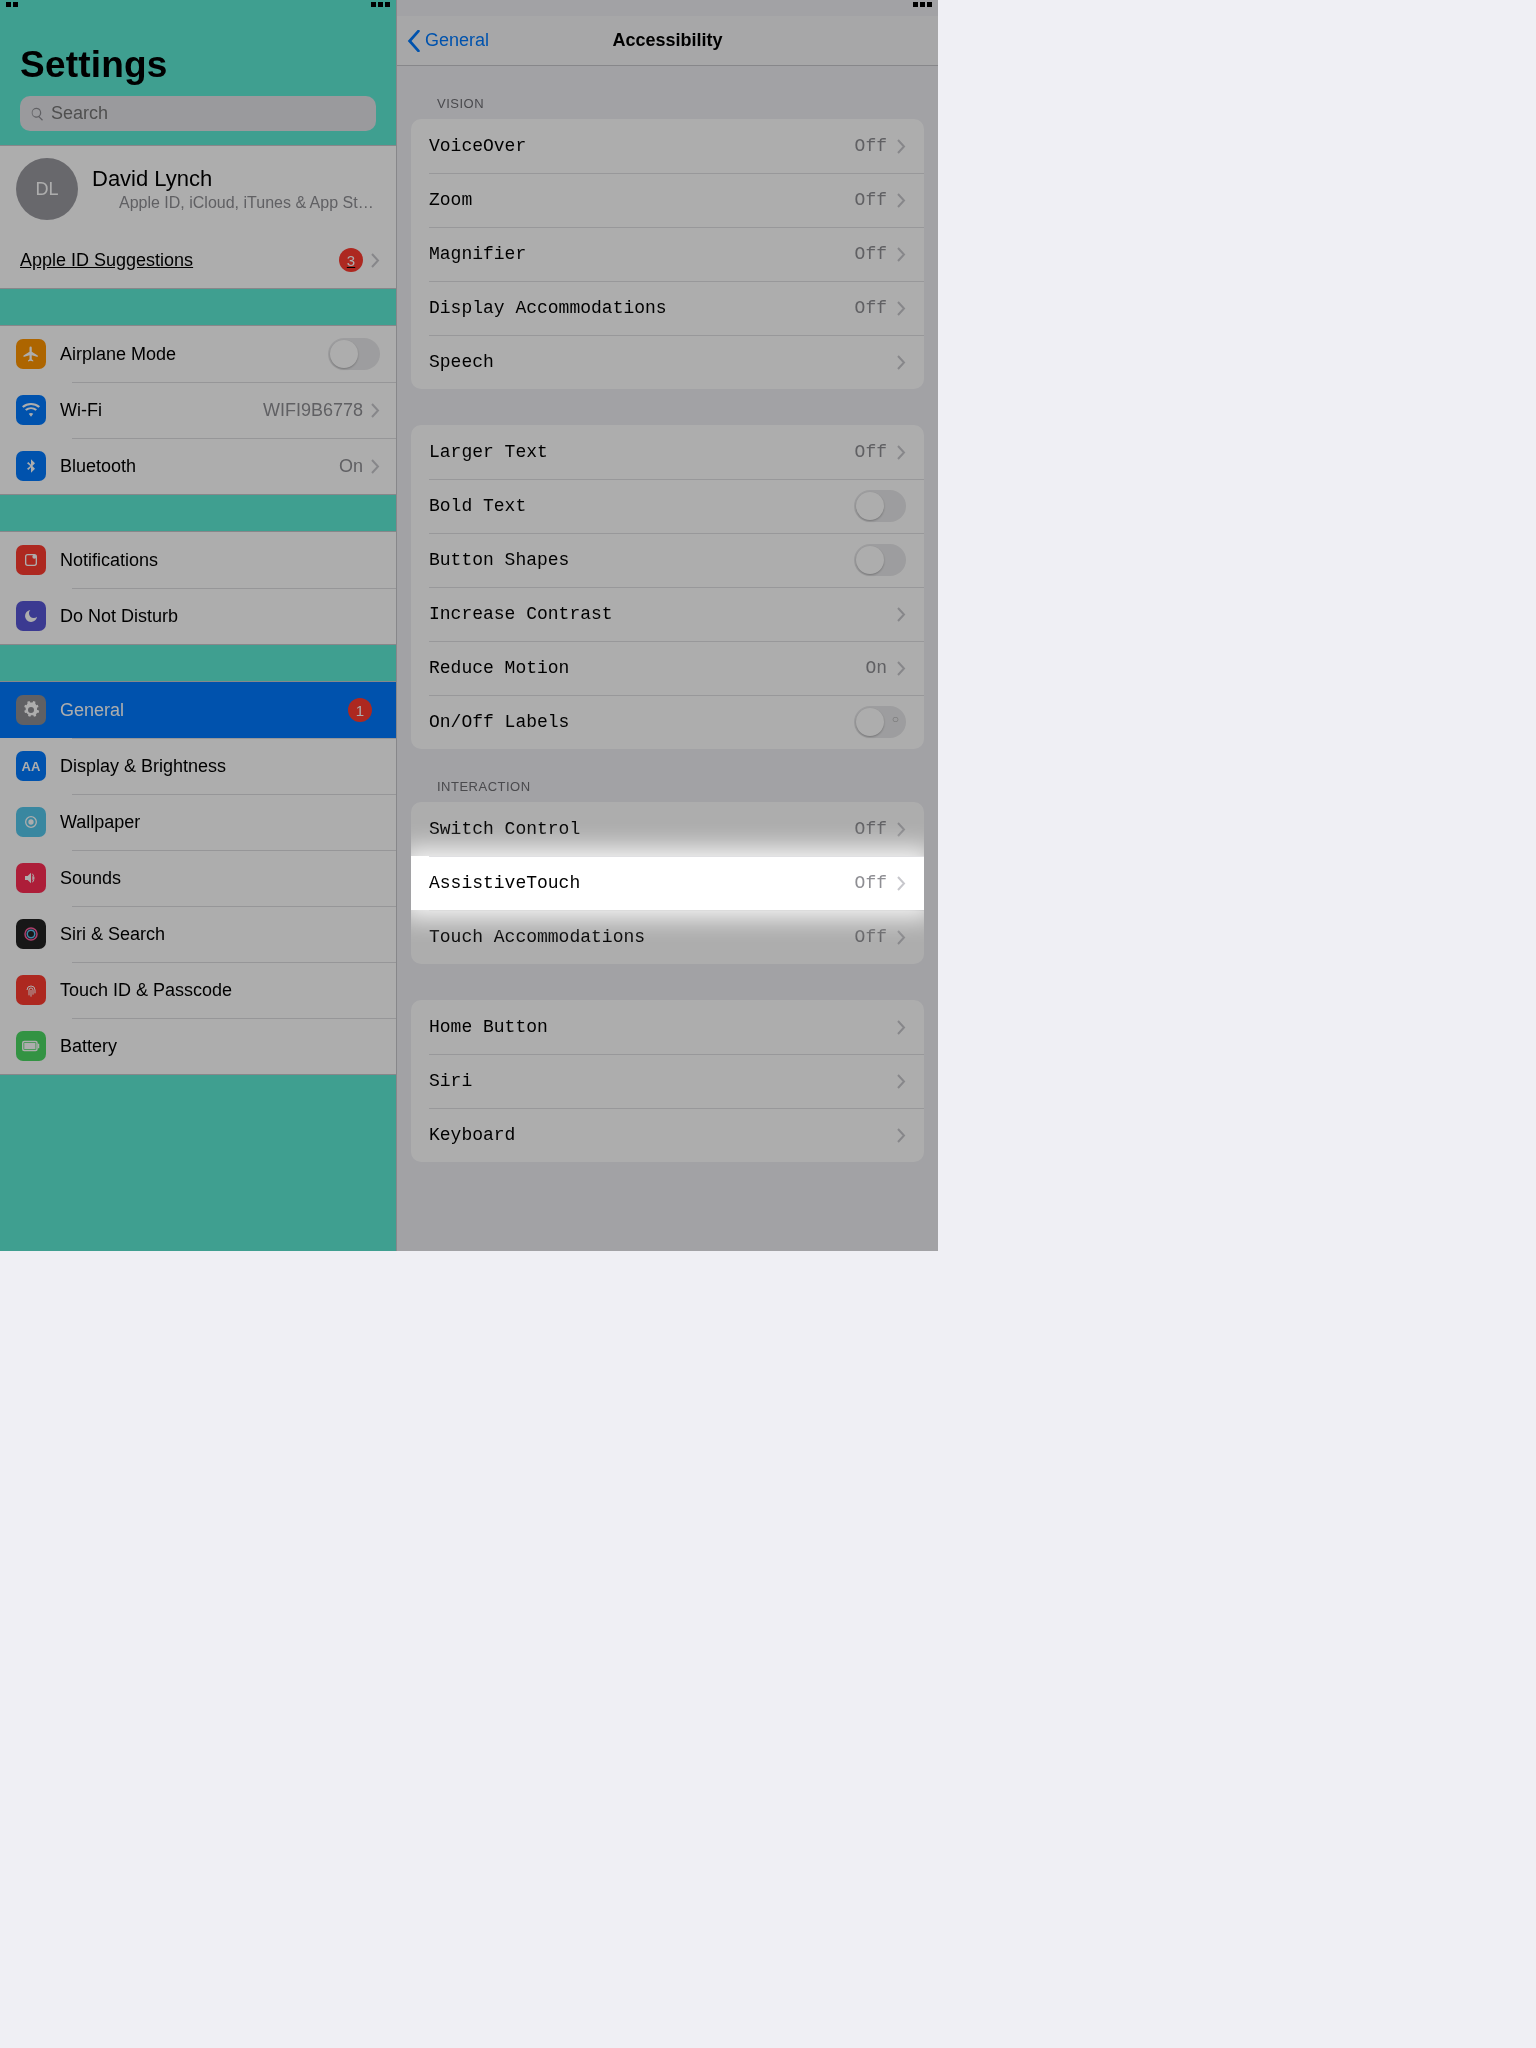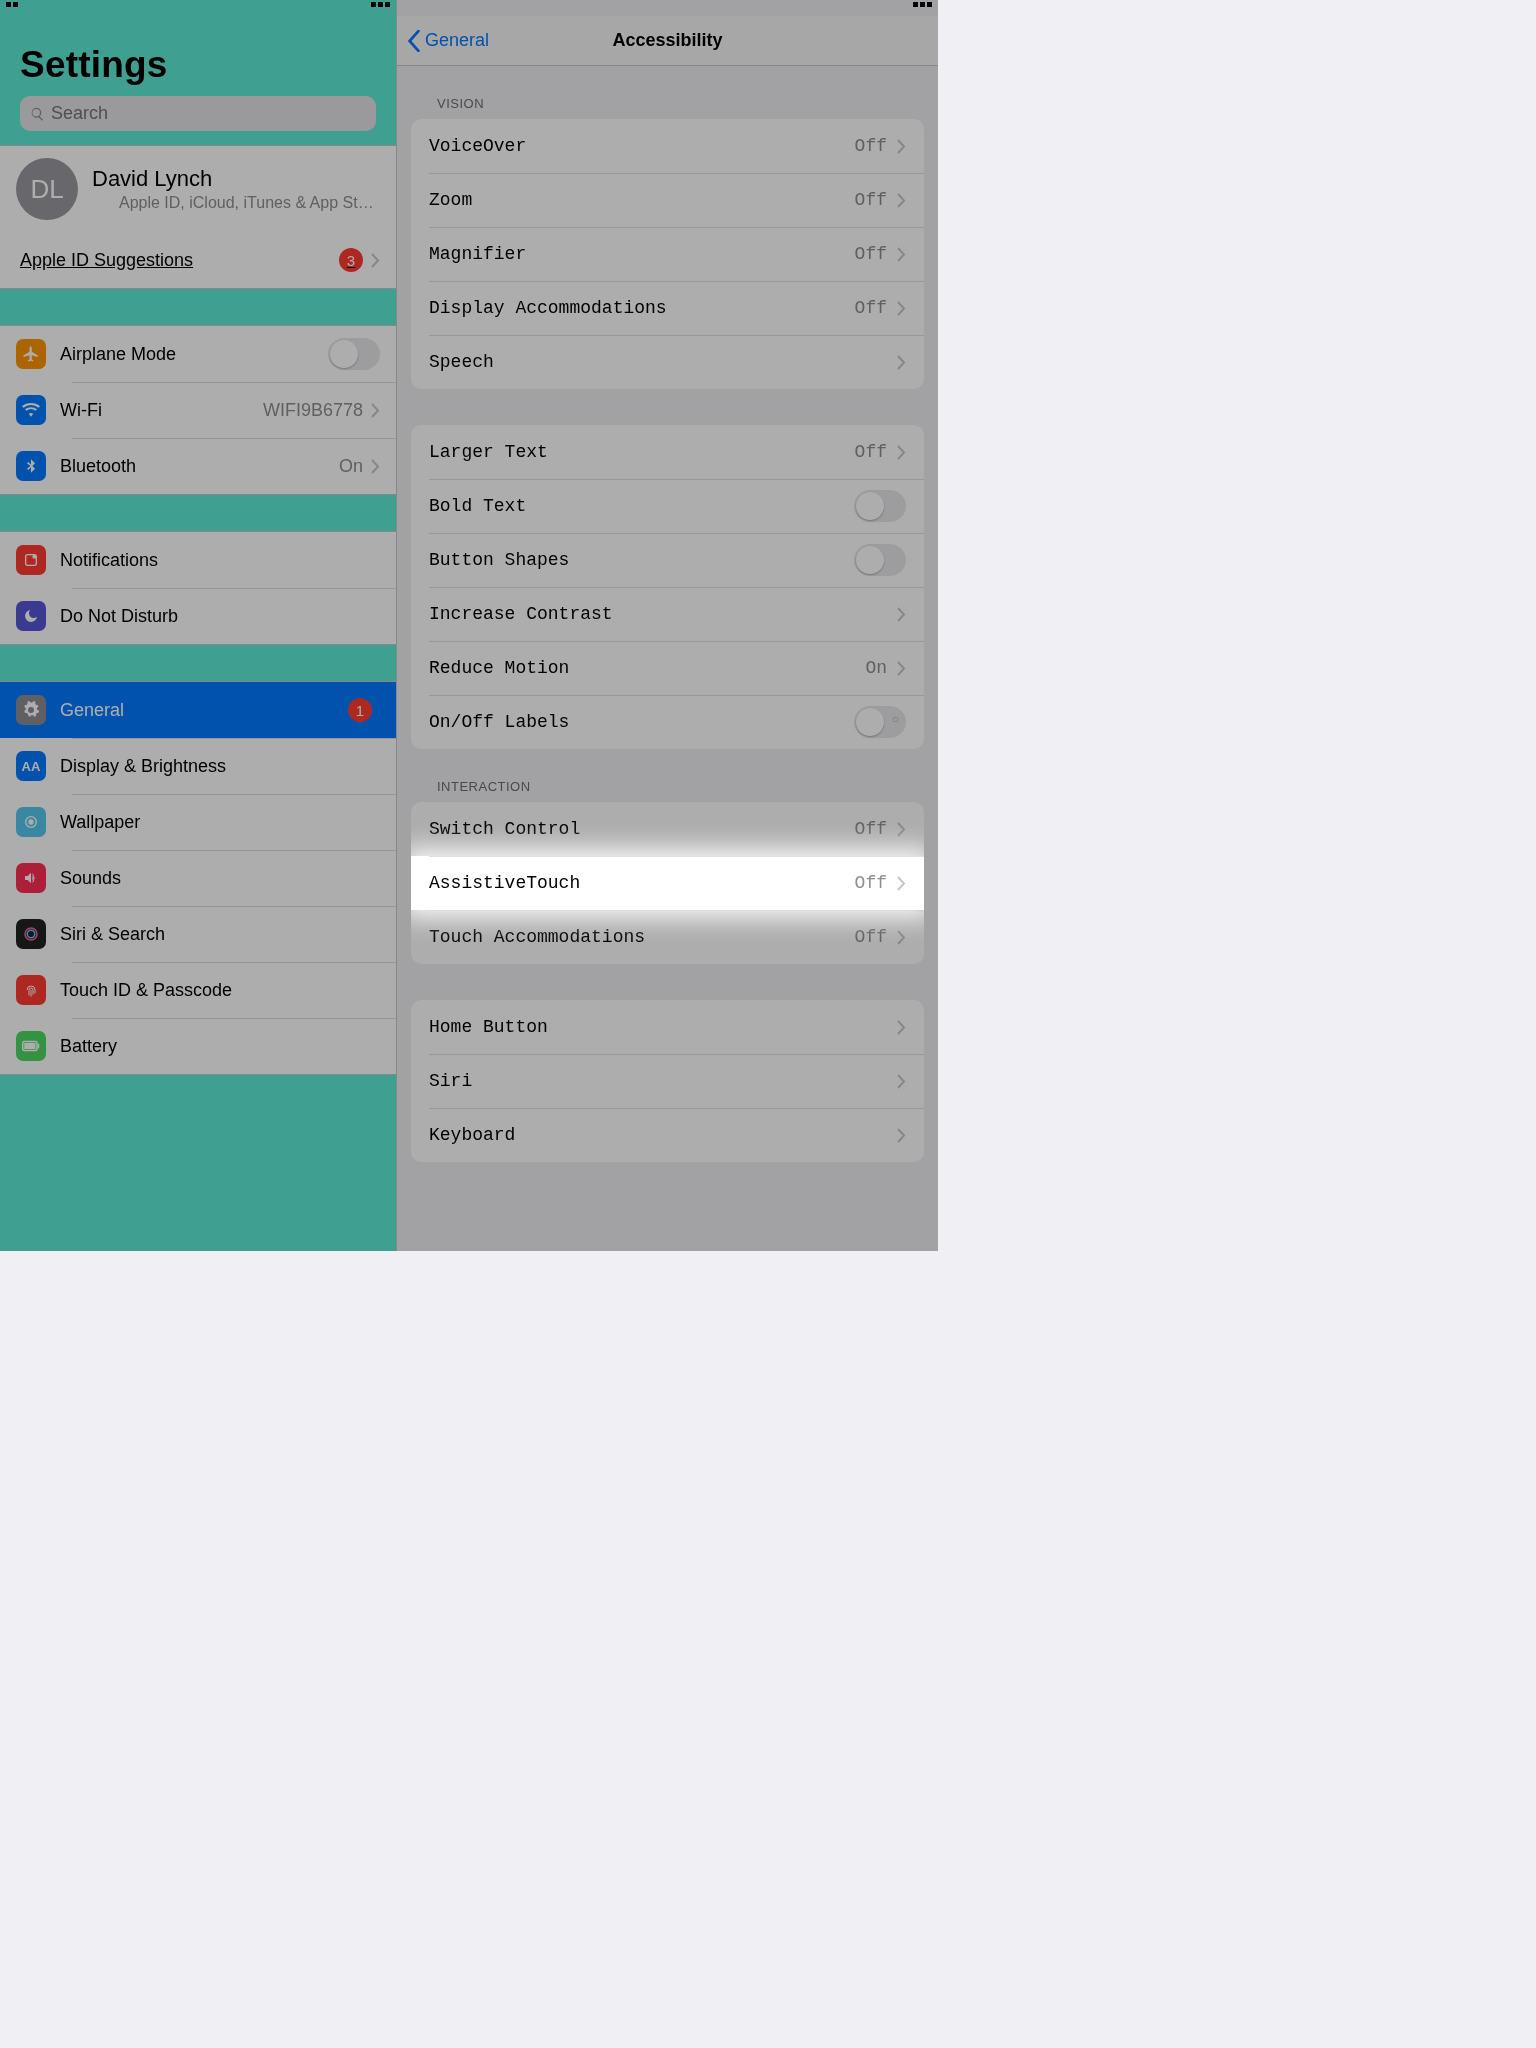--- a/index.html
+++ b/index.html
@@ -18,21 +18,21 @@
   .group { background:#fff; border-top:1px solid #c7c7cc; border-bottom:1px solid #c7c7cc; margin-bottom: 36px; }
   .row { display:flex; align-items:center; min-height:56px; padding: 0 16px 0 16px; position:relative; }
   .row + .row::before { content:""; position:absolute; left:72px; right:0; top:0; height:1px; background:#c7c7cc; opacity:0.6; }
   .row .icon-slot { width:30px; height:30px; border-radius:7px; margin-right:14px; flex:0 0 30px; display:flex; align-items:center; justify-content:center; }
   .row .label { font-size:18px; color:#000; flex:1; }
   .row .value { font-size:18px; color:#8e8e93; margin-right:8px; }
   .row.selected { background:#007aff; }
   .row.selected .label { color:#fff; }
   .badge { background:#ff3b30; color:#fff; border-radius:50%; min-width:24px; height:24px; display:flex; align-items:center; justify-content:center; font-size:15px; margin-right:8px; padding:0 6px;}
   .account-row { padding: 12px 16px; display:flex; align-items:center; }
-  .avatar { width:62px; height:62px; border-radius:50%; background:#9a9aa0; color:#fff; display:flex; align-items:center; justify-content:center; font-size:26px; margin-right:14px; flex:0 0 62px;}
+  .avatar { width:62px; height:62px; border-radius:50%; background:#9a9aa0; color:#fff; display:flex; align-items:center; justify-content:center; font-size:18px; margin-right:14px; flex:0 0 62px;}
   .account-text .name { font-size:22px; }
   .account-text .sub { font-size:16px; color:#8e8e93; margin-top:2px;margin-left:27px; }
   .toggle { width:52px; height:32px; border-radius:16px; background:#e8e8ea; position:relative; }
   .toggle::after { content:""; position:absolute; width:28px; height:28px; border-radius:50%; background:#fff; top:2px; left:2px; box-shadow:0 1px 2px rgba(0,0,0,0.25);}
   .toggle.labels::before { content:"○"; position:absolute; right:7px; top:7px; font-size:12px; color:#aaa; }
   
   .detail { flex:1; background:#efeff4; display:flex; flex-direction:column; overflow:hidden; }
   .navbar { height:50px; display:flex; align-items:center; justify-content:center; position:relative; border-bottom:1px solid #c7c7cc; background:#f7f7f8; }
   .navbar .back { position:absolute; left:10px; display:flex; align-items:center; color:#007aff; font-size:18px; }
   .navbar .back svg { width:14px; height:22px; fill:#007aff; margin-right:4px;}

